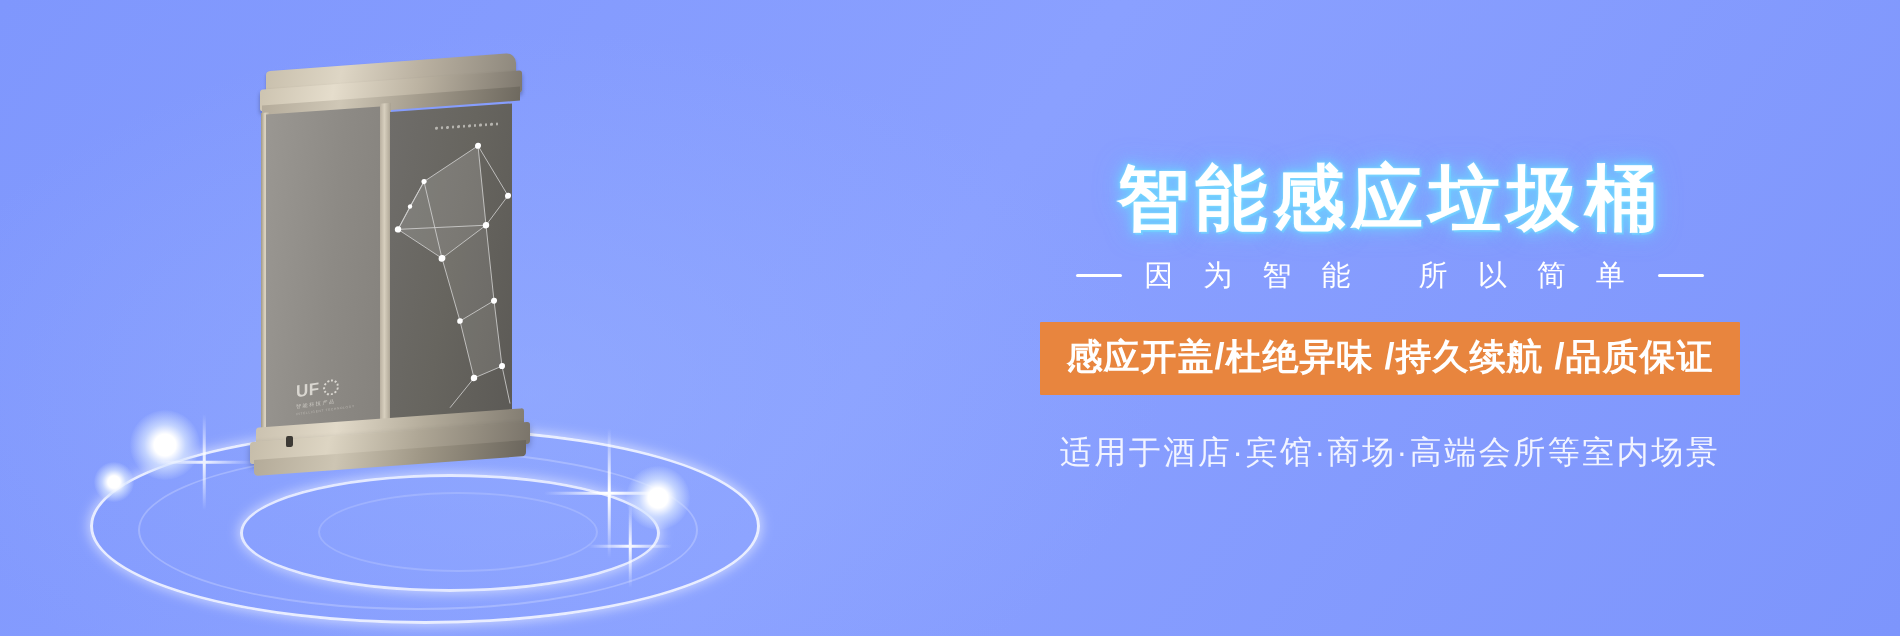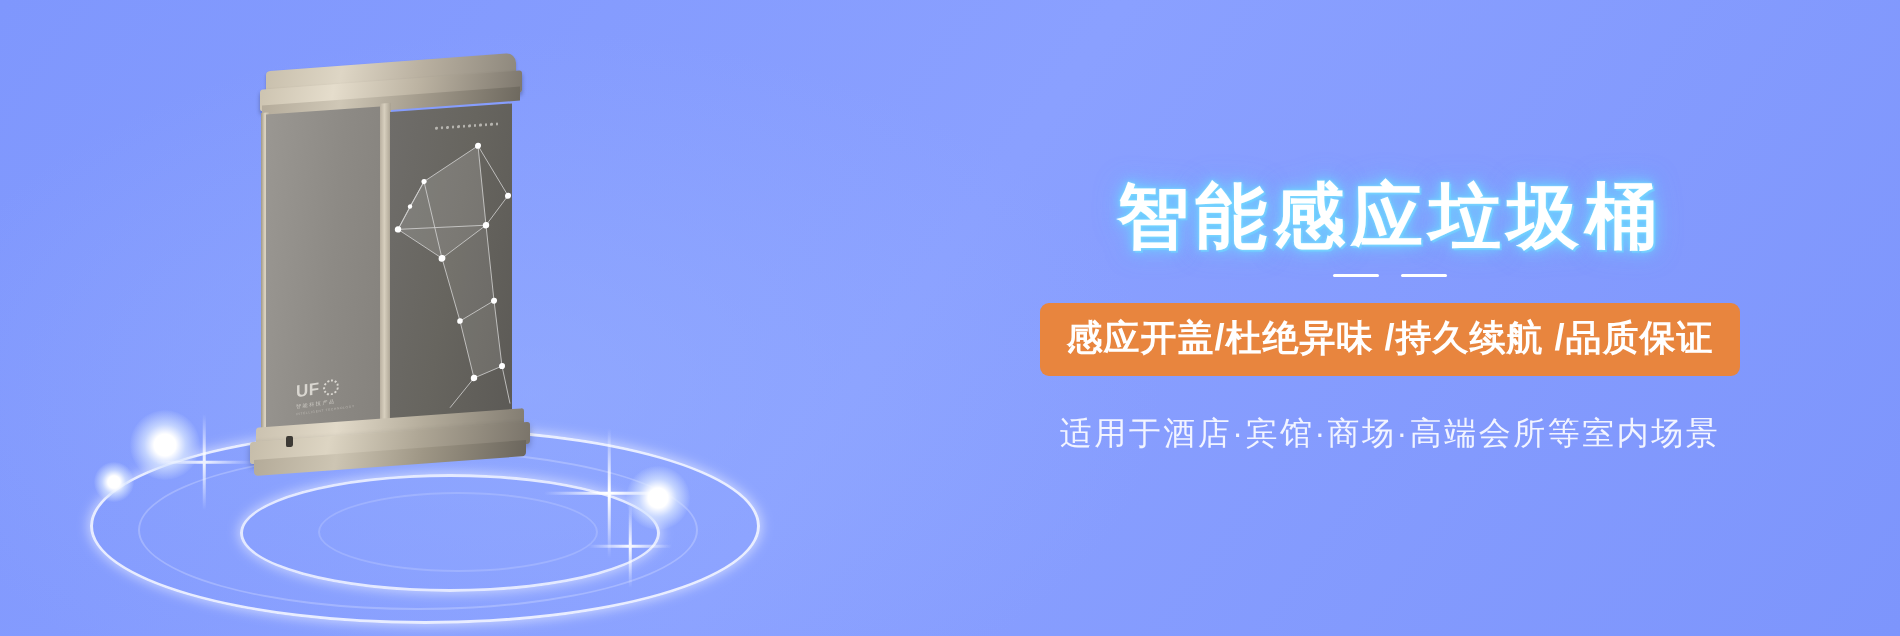--- a/index.html
+++ b/index.html
@@ -182,21 +182,21 @@
   }
   .rule{ width:46px; height:3px; background:#ffffff; border-radius:2px; }
   .subline-text{
     font-size:29px; color:#ffffff; letter-spacing:11px;
     font-weight:400; white-space:pre;
   }
 
   .pill{
     background:#e8853e;
     padding:11px 26px 13px;
-    border-radius:9px;
+    border-radius:1px;
     margin-bottom:36px;
   }
   .pill-text{
     font-size:36px; font-weight:700; color:#ffffff;
     letter-spacing:1px; white-space:nowrap;
   }
 
   .scenes{
     font-size:32px; color:#f2f4ff; letter-spacing:2.5px; font-weight:400;
   }
@@ -304,20 +304,21 @@
       <div class="base-latch"></div>
     </div>
   </div>
 
   <div class="copy">
 
     <div class="headline">智能感应垃圾桶</div>
 
     <div class="subline">
       <span class="rule"></span>
+      <span class="subline-text">因 为 智 能   所 以 简 单</span>
       <span class="rule"></span>
     </div>
 
     <div class="pill">
       <span class="pill-text">感应开盖/杜绝异味 /持久续航 /品质保证</span>
     </div>
 
     <div class="scenes">适用于酒店·宾馆·商场·高端会所等室内场景</div>
   </div>
 </div>

